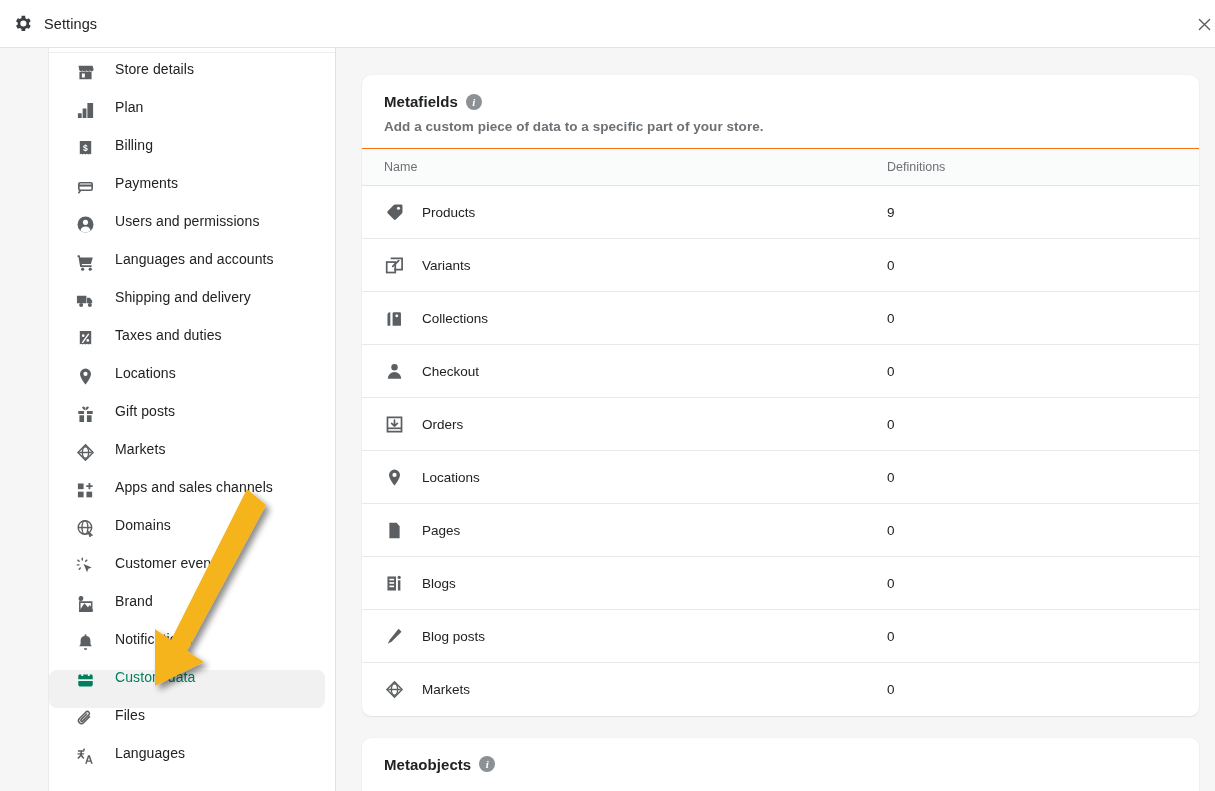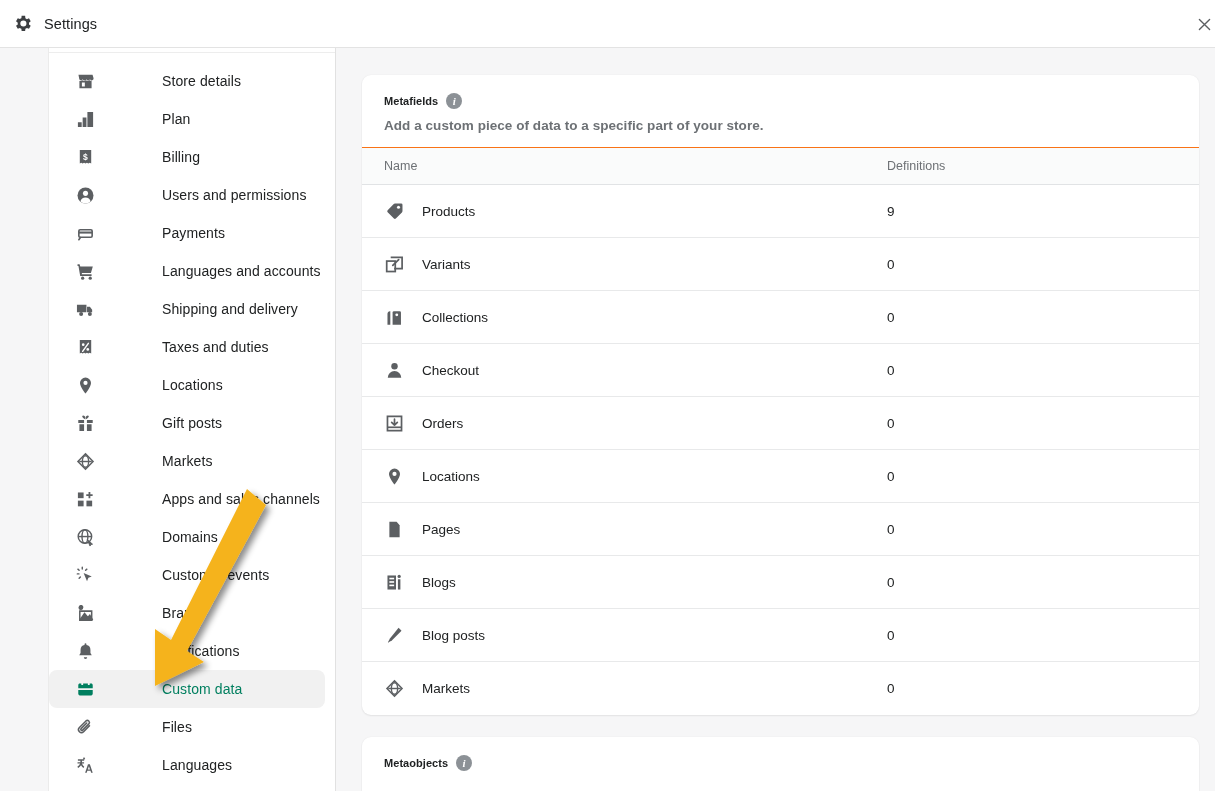--- a/index.html
+++ b/index.html
@@ -41,27 +41,26 @@
     border-right: 1px solid #e1e1e1;
     overflow: hidden;
   }
   .sidebar-toprule {
     height: 5px; border-bottom: 1px solid #ededed; background:#fff;
   }
   .nav { padding-top: 9px; }
   .nav-item {
     position: relative;
     height: 38px;
-    display: flex; align-items: center;
+    display: flex; align-items: flex-start;
     margin: 0 10px 0 0;
     padding-left: 26px;
     border-radius: 8px;
     cursor: pointer;
     color: #202223;
-    gap: 47px;
   }
   .nav-item .nav-icon {
     width: 20px; height: 20px;
     display: flex; align-items: center; justify-content: center;
     margin-right: 20px;
     color: #5c5f62;
     flex: 0 0 20px;
   }
   .nav-label { font-size: 14px; line-height: 1; letter-spacing: .1px; }
   .nav-item.active { background: #f1f1f1; }
@@ -83,21 +82,21 @@
   }
   .card {
     background: #ffffff;
     border-radius: 9px;
     margin: 27px 16px 0 26px;
     box-shadow: 0 0 2px rgba(23,24,24,.05), 0 1px 2px rgba(0,0,0,.07);
   }
   .card-head { padding: 18px 22px 14px 22px; }
   .card-title-row { display: flex; align-items: center; gap: 8px; }
   .card-title {
-    font-size: 11px; font-weight: bold; color: #202223; letter-spacing: .05px;
+    font-size: 15px; font-weight: bold; color: #202223; letter-spacing: .05px;
   }
   .info-icon {
     width: 16px; height: 16px; border-radius: 50%;
     background: #8c9196; color: #ffffff;
     font-size: 11px; font-weight: bold; font-style: italic;
     display: flex; align-items: center; justify-content: center;
     font-family: "Liberation Serif", serif;
     cursor: pointer;
   }
   .card-sub {
@@ -183,37 +182,37 @@
           <span class="nav-icon">
             <svg width="19" height="19" viewBox="0 0 20 20" fill="currentColor">
               <path d="M4 2h12v14.4l-1.5-1-1.5 1-1.5-1-1.5 1-1.5-1-1.5 1-1.5-1-1.5 1V2z"></path>
               <text x="10" y="12.6" font-size="9" font-weight="bold" fill="#fff" text-anchor="middle" font-family="Liberation Sans, sans-serif">$</text>
             </svg>
           </span>
           <span class="nav-label">Billing</span>
         </div>
         <div class="nav-item">
           <span class="nav-icon">
-            <svg width="19" height="19" viewBox="0 0 20 20" fill="currentColor">
-              <circle cx="10" cy="10" r="8.4"></circle>
-              <circle cx="10" cy="7.7" r="2.7" fill="#fff"></circle>
-              <path d="M4.6 16.3a5.6 5.6 0 0 1 10.8 0A8.3 8.3 0 0 1 10 18.4a8.3 8.3 0 0 1-5.4-2.1z" fill="#fff"></path>
-            </svg>
-          </span>
-          <span class="nav-label">Users and permissions</span>
-        </div>
-        <div class="nav-item">
-          <span class="nav-icon">
             <svg width="19" height="19" viewBox="0 0 20 20" fill="none" stroke="currentColor" stroke-width="1.7">
               <rect x="3" y="6" width="14" height="8" rx="1.3"></rect>
               <path d="M3 9h14" stroke-width="2.2"></path>
               <path d="M4.6 14.2 3 16.6" stroke-linecap="round"></path>
             </svg>
           </span>
           <span class="nav-label">Payments</span>
+        </div>
+        <div class="nav-item">
+          <span class="nav-icon">
+            <svg width="19" height="19" viewBox="0 0 20 20" fill="currentColor">
+              <circle cx="10" cy="10" r="8.4"></circle>
+              <circle cx="10" cy="7.7" r="2.7" fill="#fff"></circle>
+              <path d="M4.6 16.3a5.6 5.6 0 0 1 10.8 0A8.3 8.3 0 0 1 10 18.4a8.3 8.3 0 0 1-5.4-2.1z" fill="#fff"></path>
+            </svg>
+          </span>
+          <span class="nav-label">Users and permissions</span>
         </div>
         <div class="nav-item">
           <span class="nav-icon">
             <svg width="19" height="19" viewBox="0 0 20 20" fill="currentColor">
               <path d="M1.6 2.4h2.2l.7 2.3h13.2l-2 7H6.3l-.3 1.3h10.4v1.7H4.4L2.6 4.1H1.6V2.4z"></path>
               <circle cx="7" cy="17" r="1.7"></circle>
               <circle cx="15" cy="17" r="1.7"></circle>
             </svg>
           </span>
           <span class="nav-label">Languages and accounts</span>

